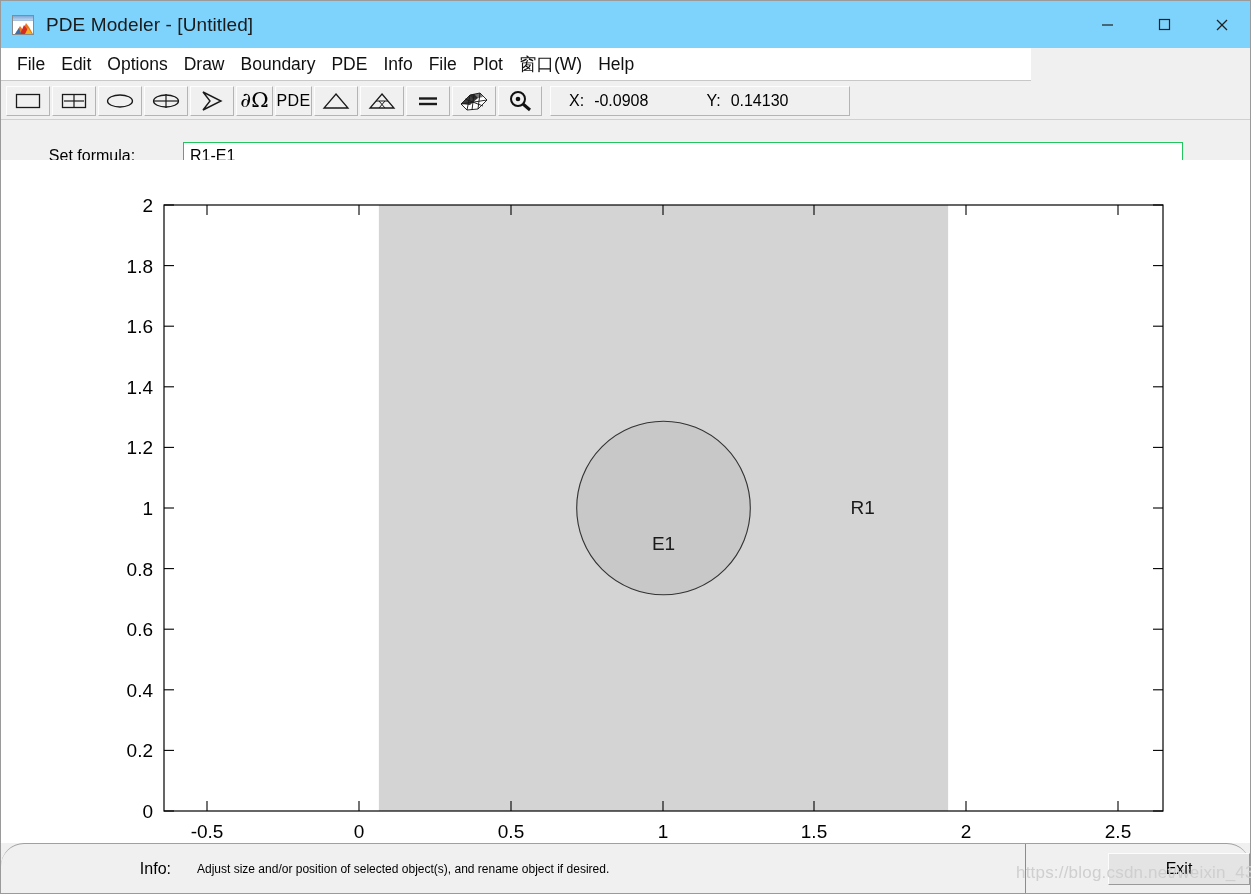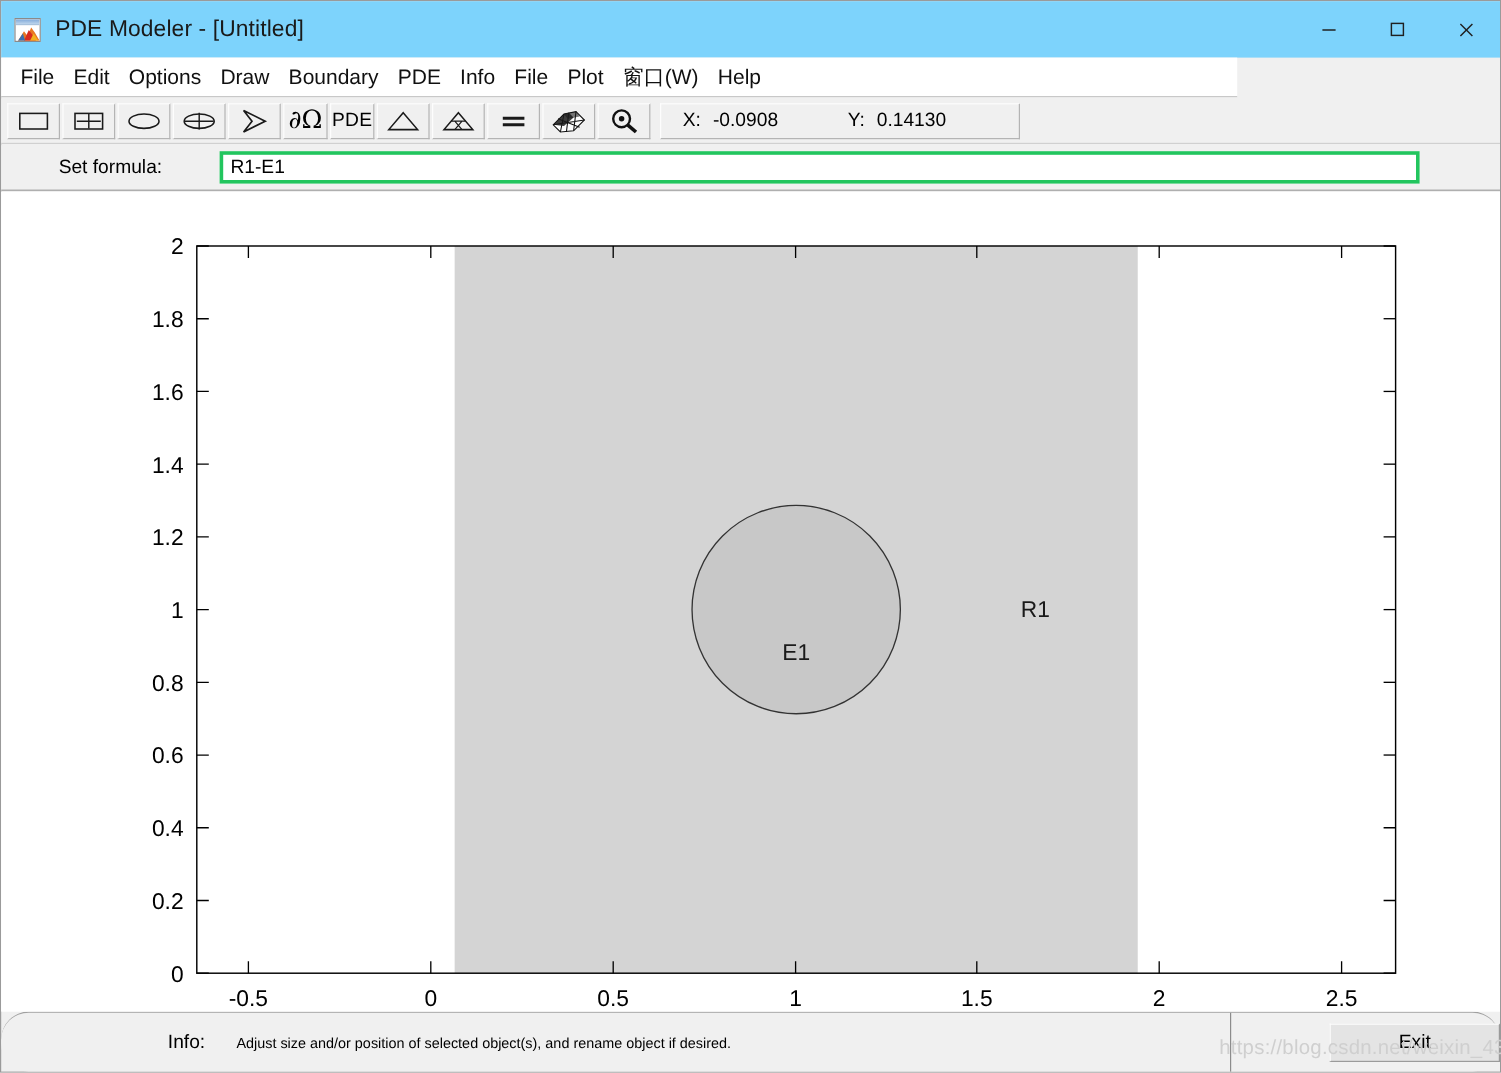--- a/index.html
+++ b/index.html
@@ -110,32 +110,32 @@
     border-right: 1px solid #b4b4b4; border-bottom: 1px solid #b4b4b4;
     display: flex; align-items: center; flex: none;
     font-size: 16px; color: #000;
   }
   .coordbox .lbl { margin-left: 18px; }
   .coordbox .num { margin-left: 10px; }
   .coordbox .gap { width: 58px; }
 
   
   .formulabar {
-    position: absolute; left: 0; top: 120px; width: 1249px; height: 38px;
+    position: absolute; left: 0; top: 136px; width: 1249px; height: 38px;
     background: #f0f0f0;
     display: flex; align-items: center;
     border-bottom: 1px solid #a0a0a0;
   }
   .formula-label {
     width: 182px; text-align: center;
     font-size: 16px; color: #000;
   }
   .formula-input {
     width: 1000px; height: 27px;
-    background: #ffffff; border: 3px solid #22c55e;
+    background: #ffffff; border: 1px solid #22c55e;
     display: flex; align-items: center;
     font-size: 16px; color: #000;
     padding-left: 6px; cursor: text;
   }
 
   
   .canvas {
     position: absolute; left: 0; top: 159px; width: 1249px; height: 683px;
     background: #ffffff;
   }

